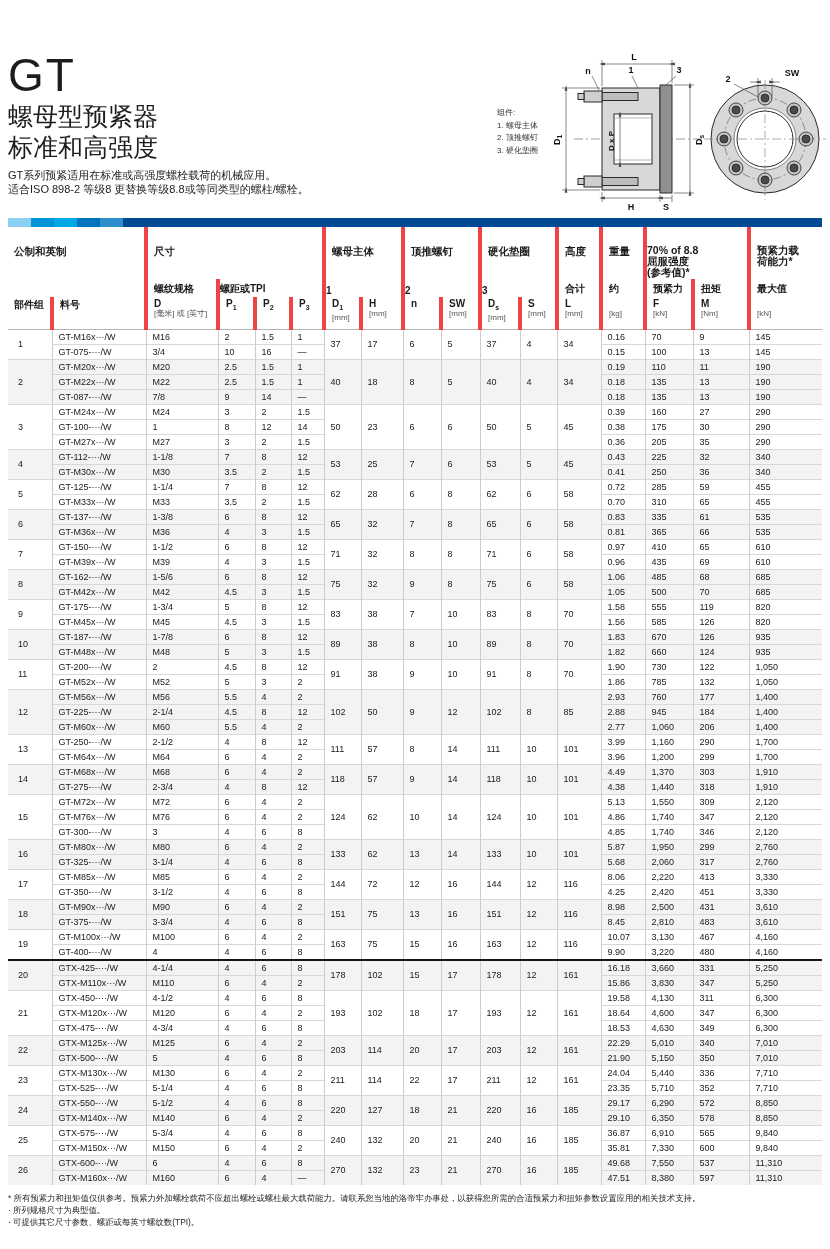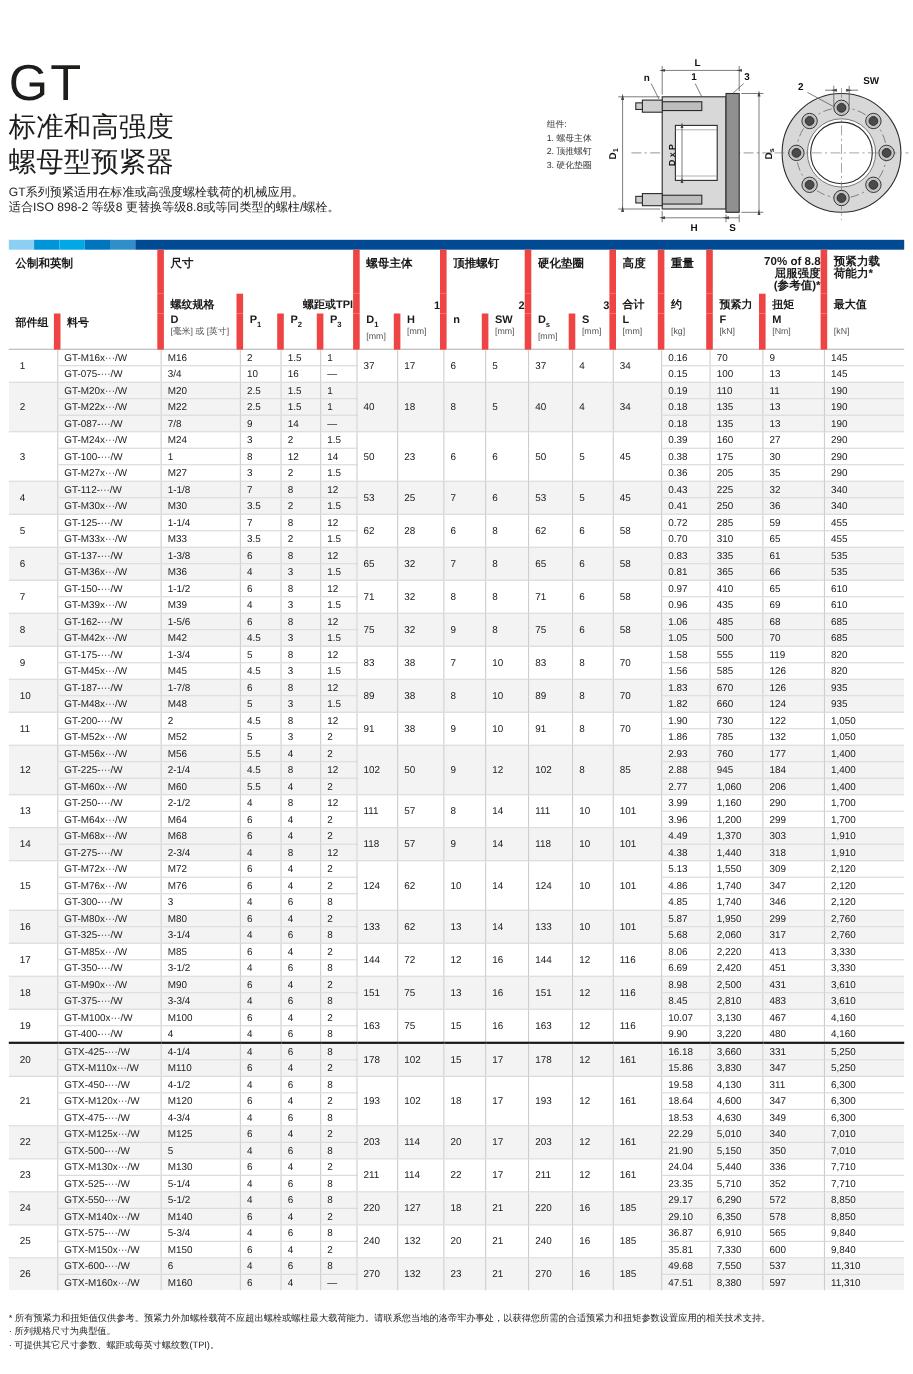--- a/index.html
+++ b/index.html
@@ -12,48 +12,48 @@
   .legend{position:absolute;left:497px;top:107px;font-size:8px;line-height:12.5px;color:#333;}
   .drawing{position:absolute;left:552px;top:44px;}
 
   .accentbar{position:absolute;left:8px;top:218px;width:814px;height:9px;display:flex;}
   .accentbar span{display:block;height:9px;width:23px;}
   .accentbar .main{flex:1;}
 
   table.spec{position:absolute;left:8px;top:227px;width:814px;border-collapse:collapse;
              table-layout:fixed;font-size:9px;}
   .spec th{font-weight:bold;text-align:left;vertical-align:bottom;
-           padding:1px 0 1px 6px;border-left:6px solid #ef4444;font-size:10px;}
+           padding:1px 0 1px 6px;border-left:4px solid #ef4444;font-size:10px;}
   .spec th:first-child{border-left:none;}
-  .spec tr.lv1 th{vertical-align:top;padding-top:6px;height:29px;font-size:10.5px;}
+  .spec tr.lv1 th{vertical-align:top;padding-top:18px;height:29px;font-size:10.5px;}
   .spec tr.lv2 th{height:16px;font-size:10px;}
   .spec tr.lv3 th{height:30px;vertical-align:top;padding-top:1px;border-bottom:1px solid #b5b5b5;}
   .spec th .sym{display:block;font-weight:bold;line-height:11px;}
   .spec th .unit{display:block;font-weight:normal;font-size:8px;color:#555;line-height:10px;}
-  .spec th.ctr{text-align:right;padding-left:0;}
+  .spec th.ctr{text-align:left;padding-left:0;}
   .spec th.pre{white-space:pre-line;line-height:11px;font-size:10px;}
   .spec sub{font-size:7px;}
   .spec td{border-left:1px solid #cdcdcd;border-top:1px solid #d8d8d8;height:14px;
            line-height:13px;padding:0 0 0 6px;overflow:hidden;white-space:nowrap;}
   .spec td.c-group{border-left:none;padding-left:10px;}
   .spec tr.alt td{background:#f3f3f3;}
   .spec tr.gtx td{border-top:2px solid #161616;}
 
   .footnotes{position:absolute;left:8px;top:1192px;width:818px;font-size:8.4px;
              line-height:12px;color:#1d1d1b;}
 
   svg text{font-family:"Liberation Sans","DejaVu Sans",sans-serif;}
 </style>
 </head>
 <body>
 
 <div class="gt-title">GT</div>
 <div class="gt-sub">
+  <div>螺母型预紧器</div>
   <div>标准和高强度</div>
-  <div>螺母型预紧器</div>
 </div>
 <div class="gt-desc">
   <div>GT系列预紧适用在标准或高强度螺栓载荷的机械应用。</div>
   <div>适合ISO 898-2 等级8 更替换等级8.8或等同类型的螺柱/螺栓。</div>
 </div>
 
 <div class="legend">
   <div>组件:</div>
   <div>1. 螺母主体</div>
   <div>2. 顶推螺钉</div>
@@ -840,21 +840,21 @@
         <td>2,220</td>
         <td>413</td>
         <td>3,330</td>
       </tr>
       <tr>
         <td class="c-pn">GT-350-···/W</td>
         <td>3-1/2</td>
         <td>4</td>
         <td>6</td>
         <td>8</td>
-        <td>6.69</td>
+        <td>4.25</td>
         <td>2,420</td>
         <td>451</td>
         <td>3,330</td>
       </tr>
       <tr class="alt">
         <td class="c-group" rowspan="2">18</td>
         <td class="c-pn">GT-M90x···/W</td>
         <td>M90</td>
         <td>6</td>
         <td>4</td>

